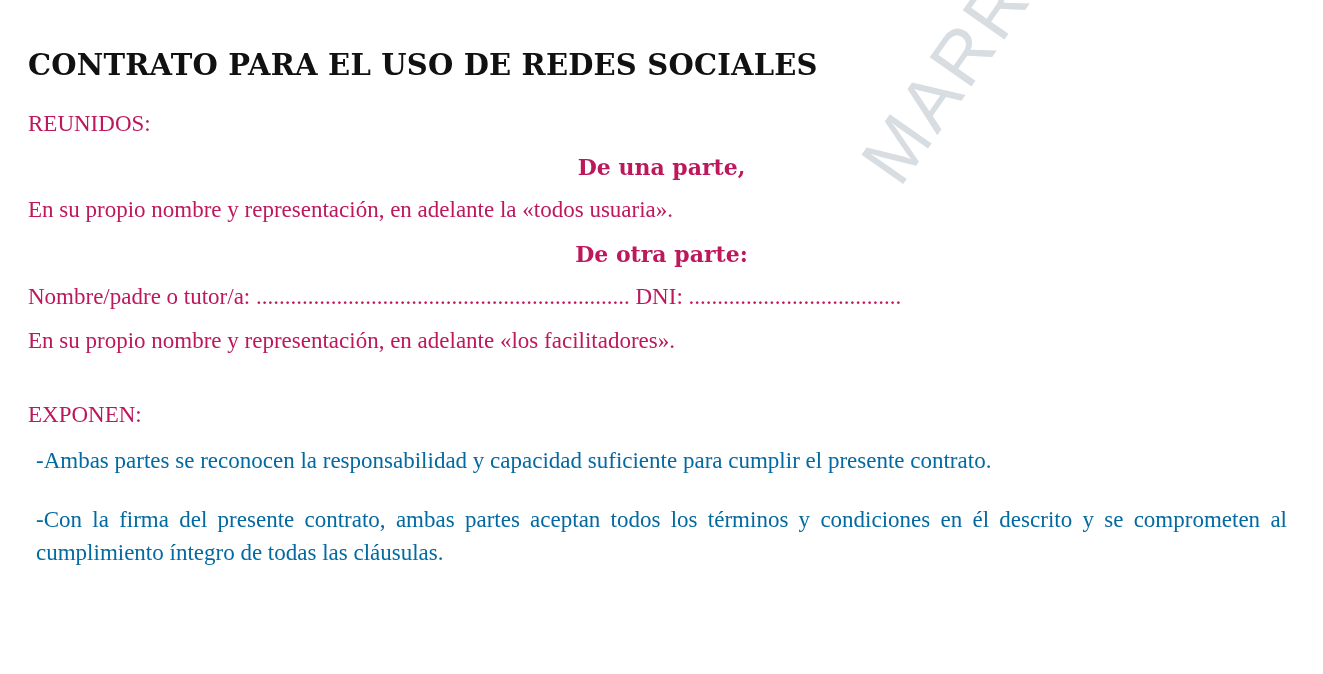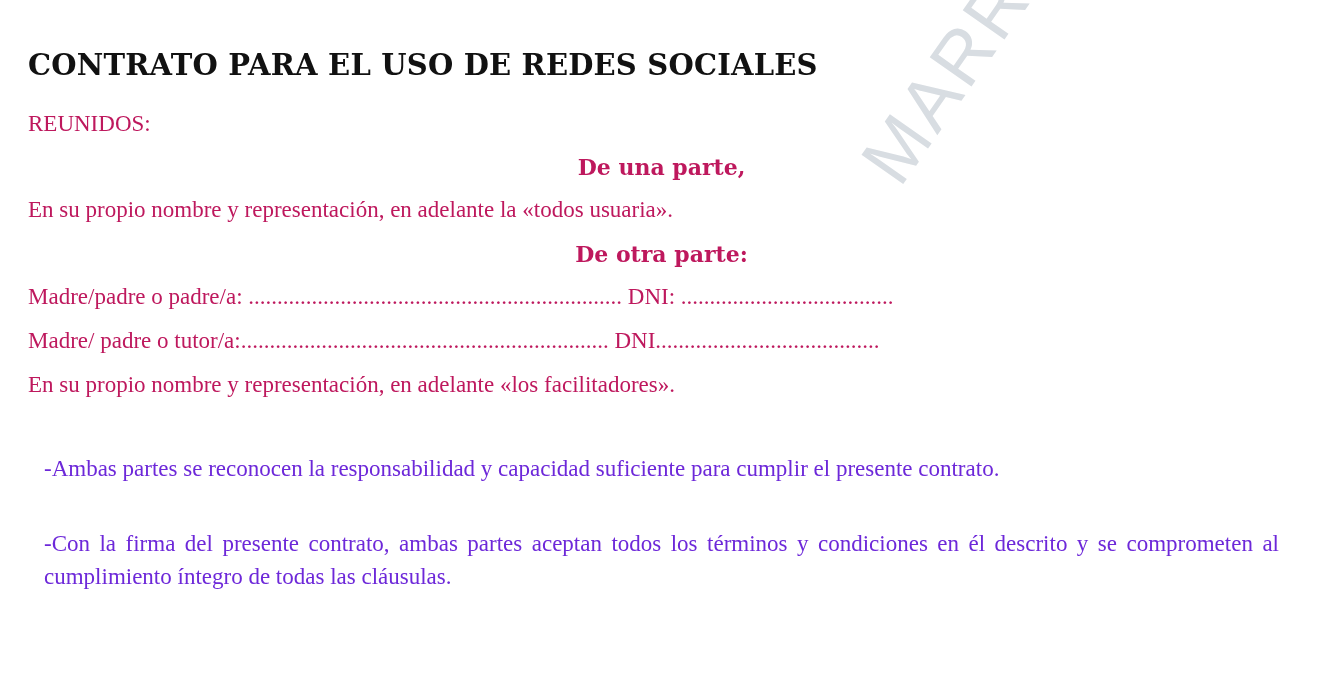--- a/index.html
+++ b/index.html
@@ -79,22 +79,22 @@
     text-align: center;
   }
 
   .spacer-block {
     height: 30px;
   }
 
   .para {
     font-size: 23px;
     line-height: 1.42;
-    margin: 16px;
-    color: #6d28d9;
+    margin: 8px;
+    color: #0369a1;
     text-align: justify;
     white-space: pre-wrap;
     font-family: Liberation Serif, serif;
   }
   .para.wide {
     max-width: 1270px;
   }
   .gap-sm { height: 10px; }
 </style>
 </head>
@@ -112,28 +112,28 @@
 
     <p class="line">REUNIDOS:</p>
 
     <p class="line bold">De una parte,</p>
 
 
     <p class="line">En su propio nombre y representación, en adelante la «todos usuaria».</p>
 
     <p class="line bold">De otra parte:</p>
 
-    <p class="line">Madre/padre o padre/a: ................................................................. DNI: .....................................</p>
+    <p class="line">Nombre/padre o tutor/a: ................................................................. DNI: .....................................</p>
 
-    <p class="line">Madre/ padre o tutor/a:................................................................ DNI.......................................</p>
 
     <p class="line">En su propio nombre y representación, en adelante «los facilitadores».</p>
 
     <div class="spacer-block"></div>
 
+    <p class="line">EXPONEN:</p>
 
     <p class="para wide">-Ambas partes se reconocen la responsabilidad y capacidad suficiente para cumplir el presente contrato.</p>
 
     <div class="gap-sm"></div>
 
     <p class="para wide">-Con la firma del presente contrato, ambas partes aceptan todos los términos y condiciones en él descrito y se comprometen al cumplimiento íntegro de todas las cláusulas.</p>
 
   </div>
 </div>
 

